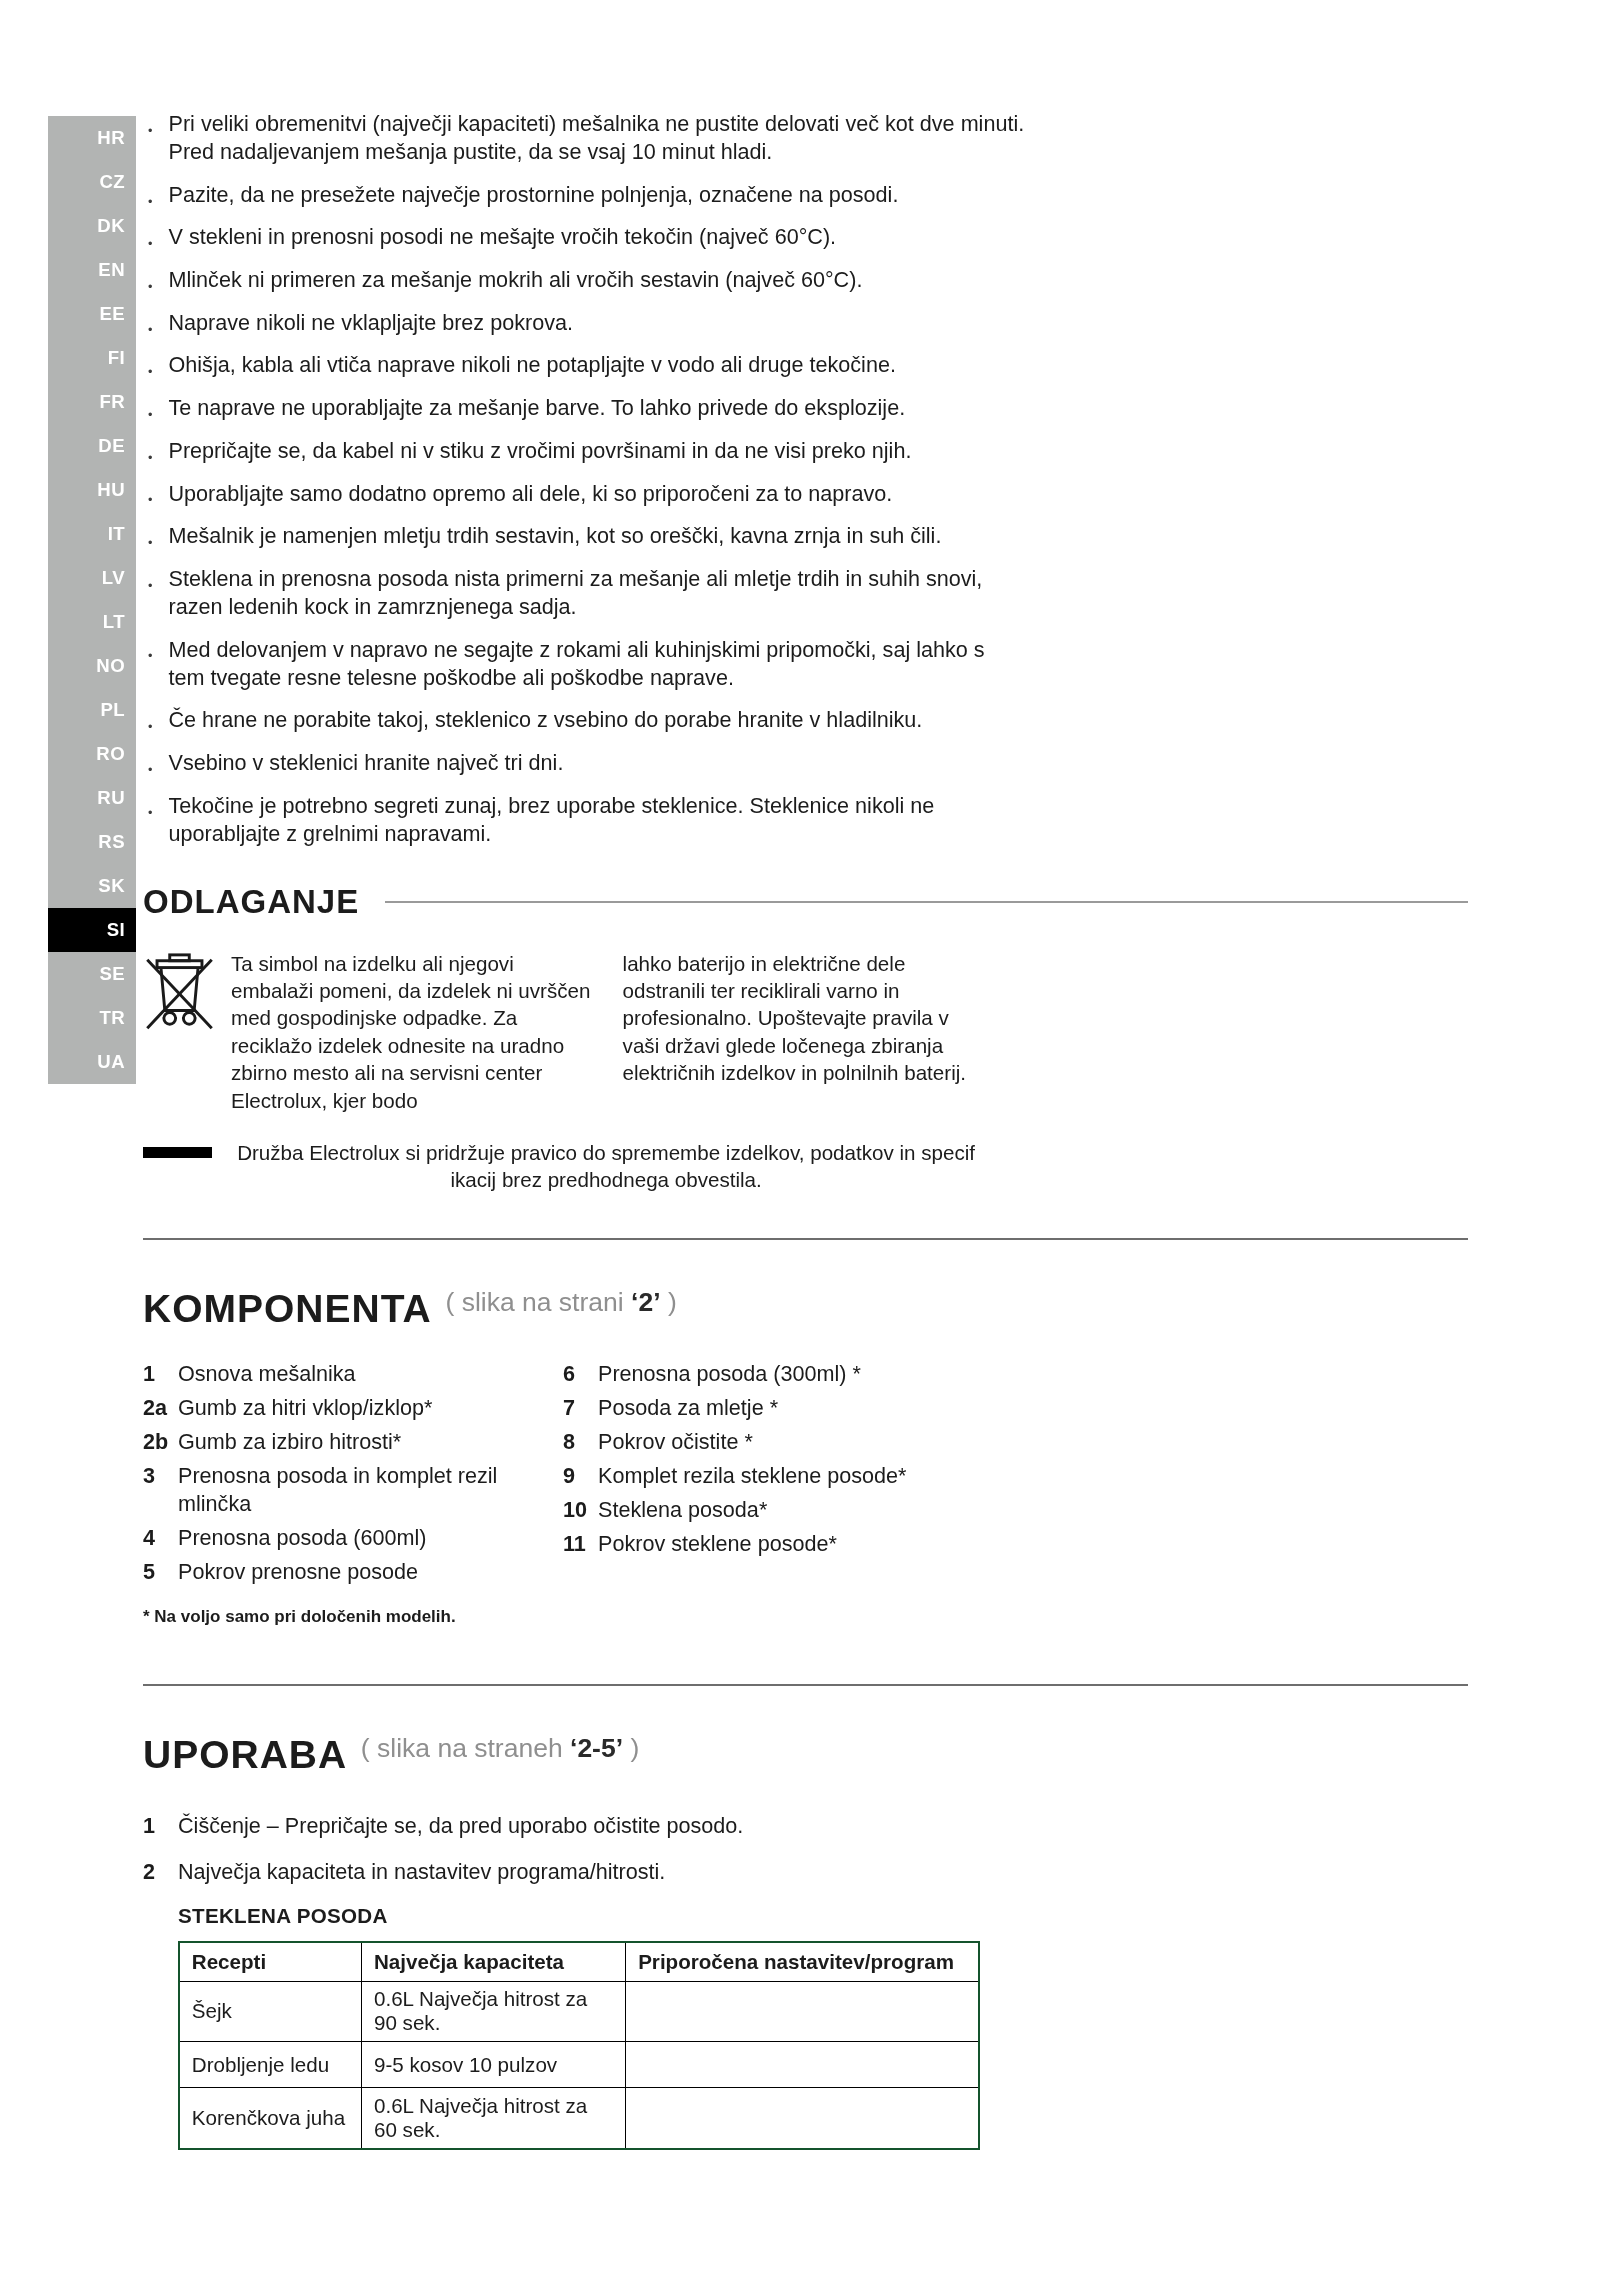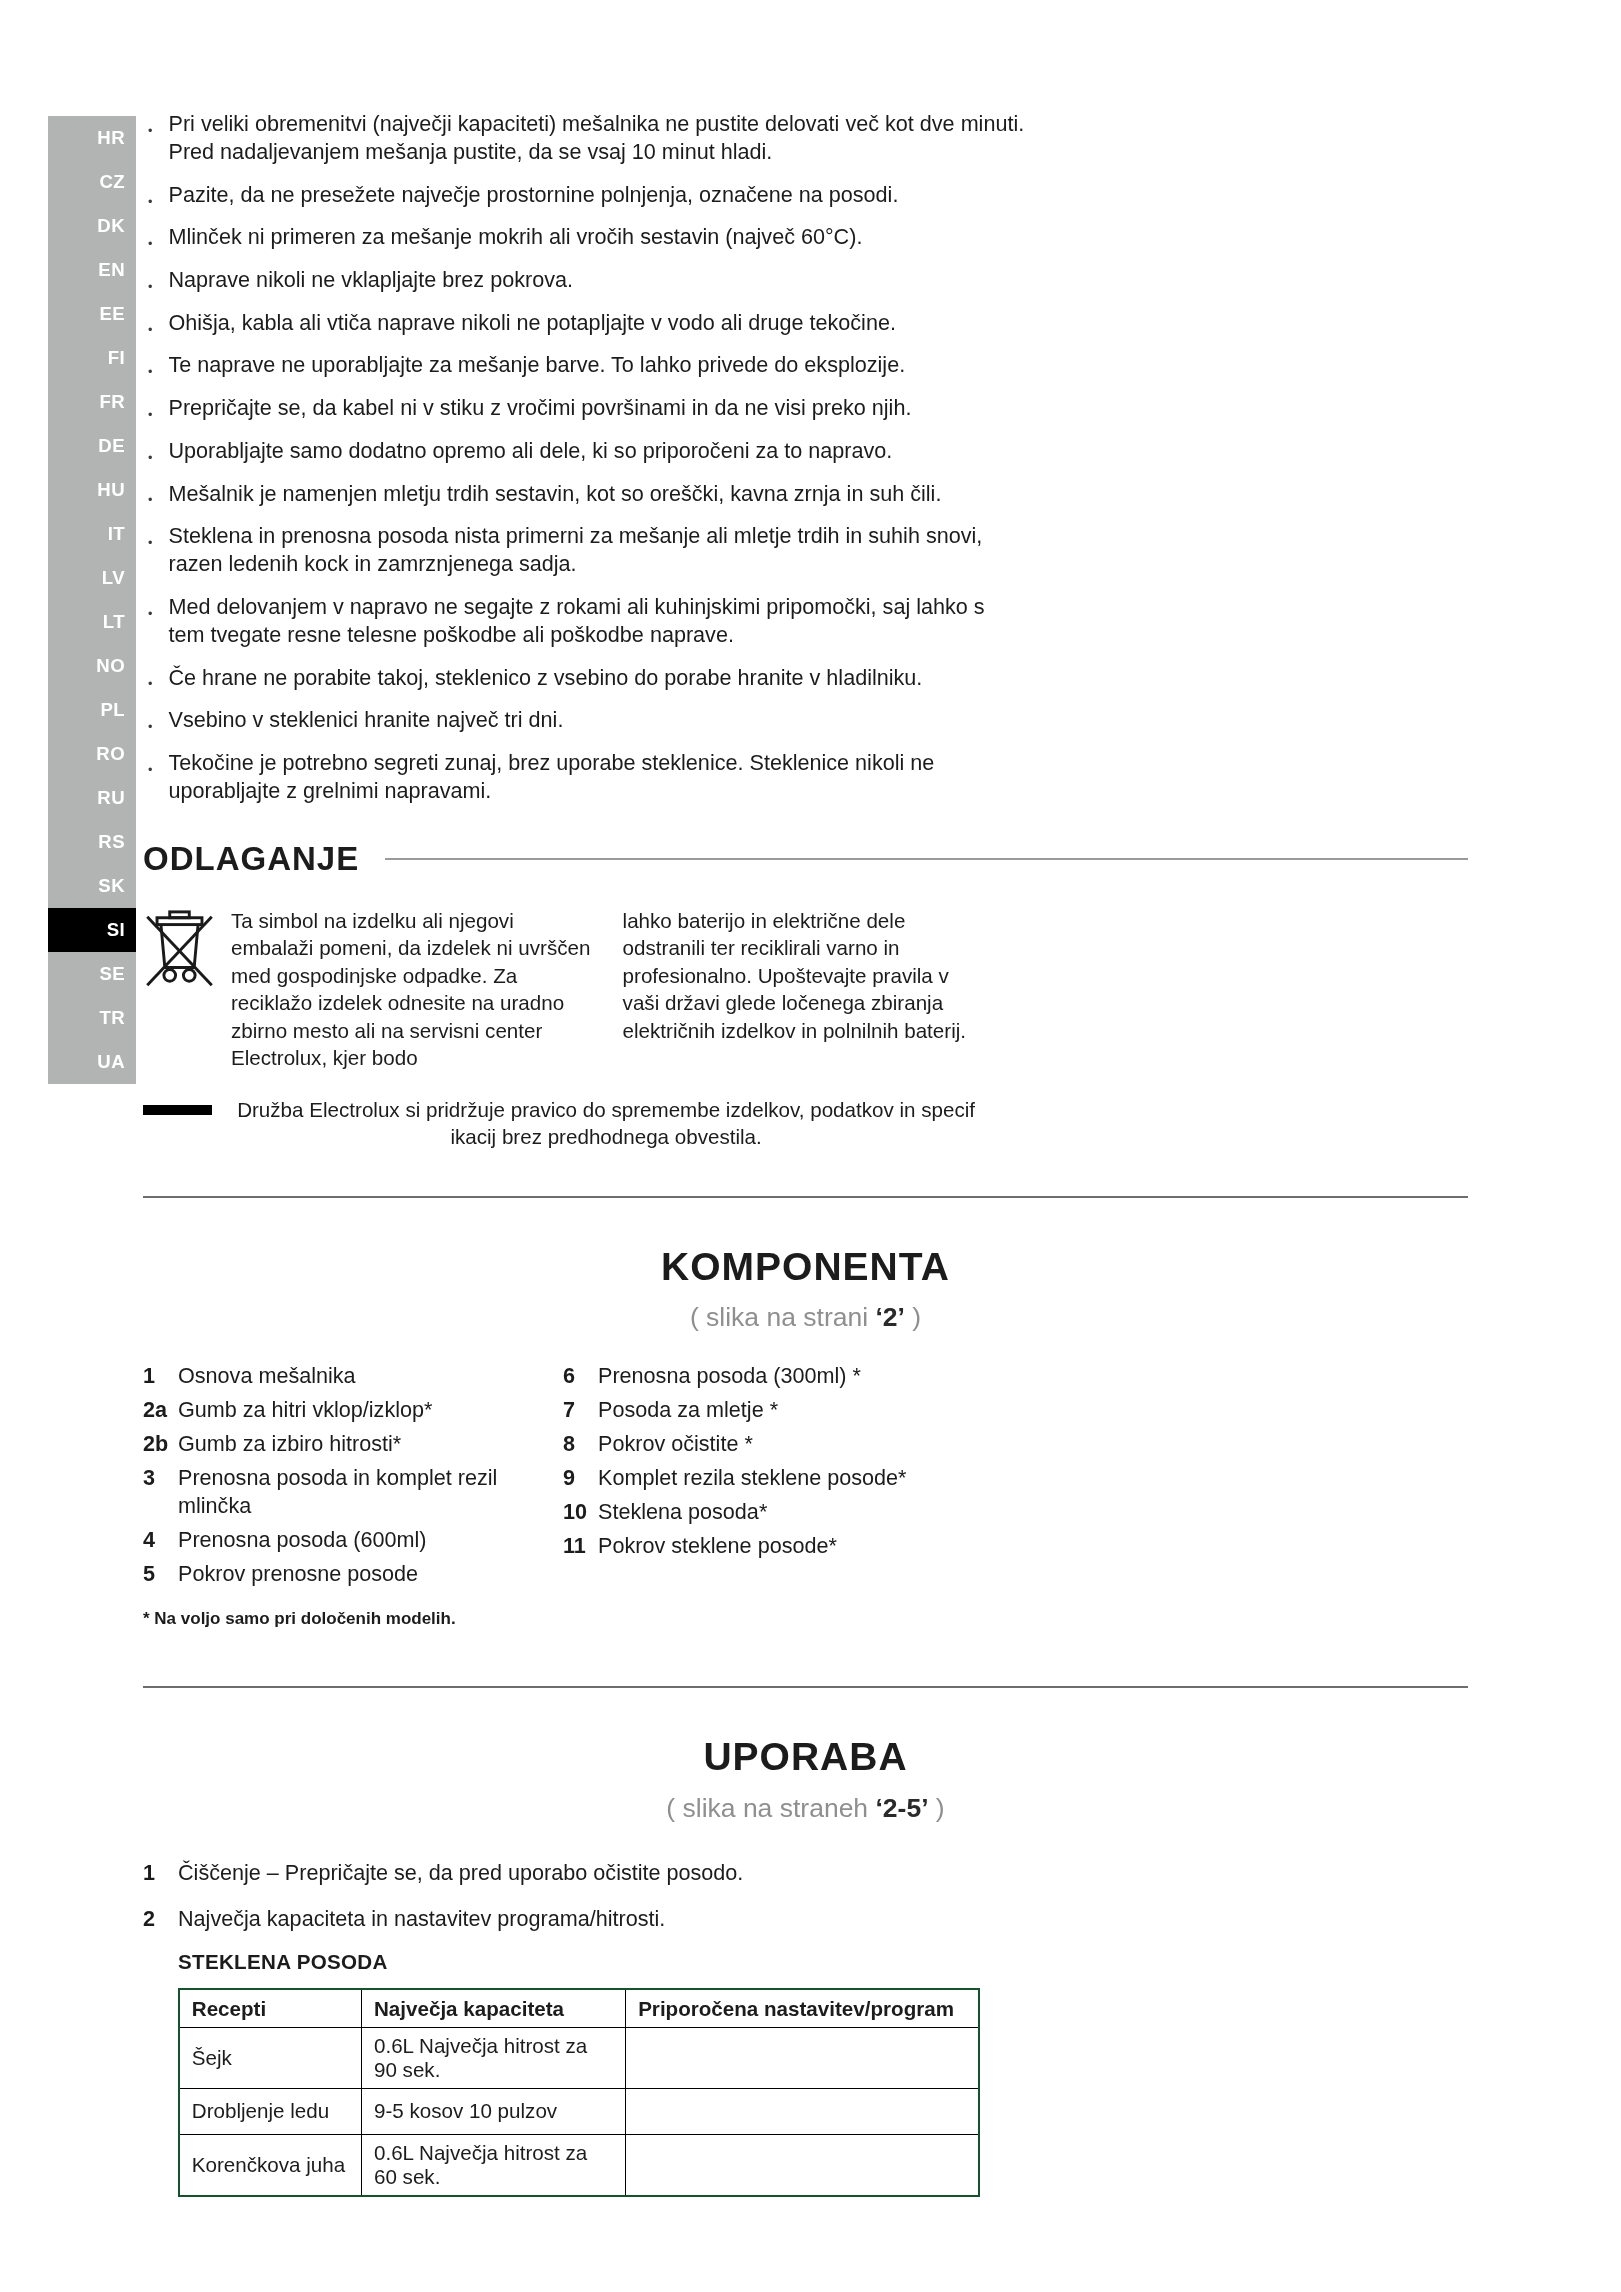--- a/index.html
+++ b/index.html
@@ -31,21 +31,21 @@
   .disposal .right-col { width:349px; margin-left:21.6px; }
 
   .notice { display:flex; margin-top:24.5px; align-items:flex-start; }
   .black-bar { width:69px; height:10.8px; background:#000; margin-top:8.8px; flex-shrink:0; }
   .notice p { margin:0 0 0 21.6px; font-size:20.6px; line-height:27.4px; width:745px;text-align:center; }
 
   .rule-full { height:2px; background:#6e6e6e; width:1325px; }
   .rule-a { margin-top:45px; }
   .rule-b { margin-top:57px; }
 
-  .section-heading { display:flex; align-items:center; gap:13.7px; margin-top:47px;flex-direction:column; }
+  .section-heading { display:flex; align-items:flex-start; gap:13.7px; margin-top:47px; }
   .section-heading h1 { margin:0; font-size:39px; font-weight:bold; letter-spacing:1px; }
   .section-heading .sub { font-size:26.5px; color:#8f8f8f; }
   .section-heading .sub b { color:#2a2a2a; }
 
   .components { display:flex; margin-top:29px; }
   .comp-col-left  { width:420px; }
   .comp-col-right { width:510px; }
   .comp-row { display:flex; margin-bottom:5.9px; font-size:21.6px; line-height:28px; }
   .comp-num { width:35px; font-weight:bold; flex-shrink:0; }
   .footnote { margin:15.7px 0 0 0; font-size:17px; font-weight:bold; }
@@ -117,20 +117,21 @@
     </nav>
 
   <main class="content">
 
     <ul class="bullets">
 
         <li class="bullet">Pri veliki obremenitvi (največji kapaciteti) mešalnika ne pustite delovati več kot dve minuti. Pred nadaljevanjem mešanja pustite, da se vsaj 10 minut hladi.</li>
 
         <li class="bullet">Pazite, da ne presežete največje prostornine polnjenja, označene na posodi.</li>
 
+        <li class="bullet">V stekleni in prenosni posodi ne mešajte vročih tekočin (največ 60°C).</li>
 
         <li class="bullet">Mlinček ni primeren za mešanje mokrih ali vročih sestavin (največ 60°C).</li>
 
         <li class="bullet">Naprave nikoli ne vklapljajte brez pokrova.</li>
 
         <li class="bullet">Ohišja, kabla ali vtiča naprave nikoli ne potapljajte v vodo ali druge tekočine.</li>
 
         <li class="bullet">Te naprave ne uporabljajte za mešanje barve. To lahko privede do eksplozije.</li>
 
         <li class="bullet">Prepričajte se, da kabel ni v stiku z vročimi površinami in da ne visi preko njih.</li>

